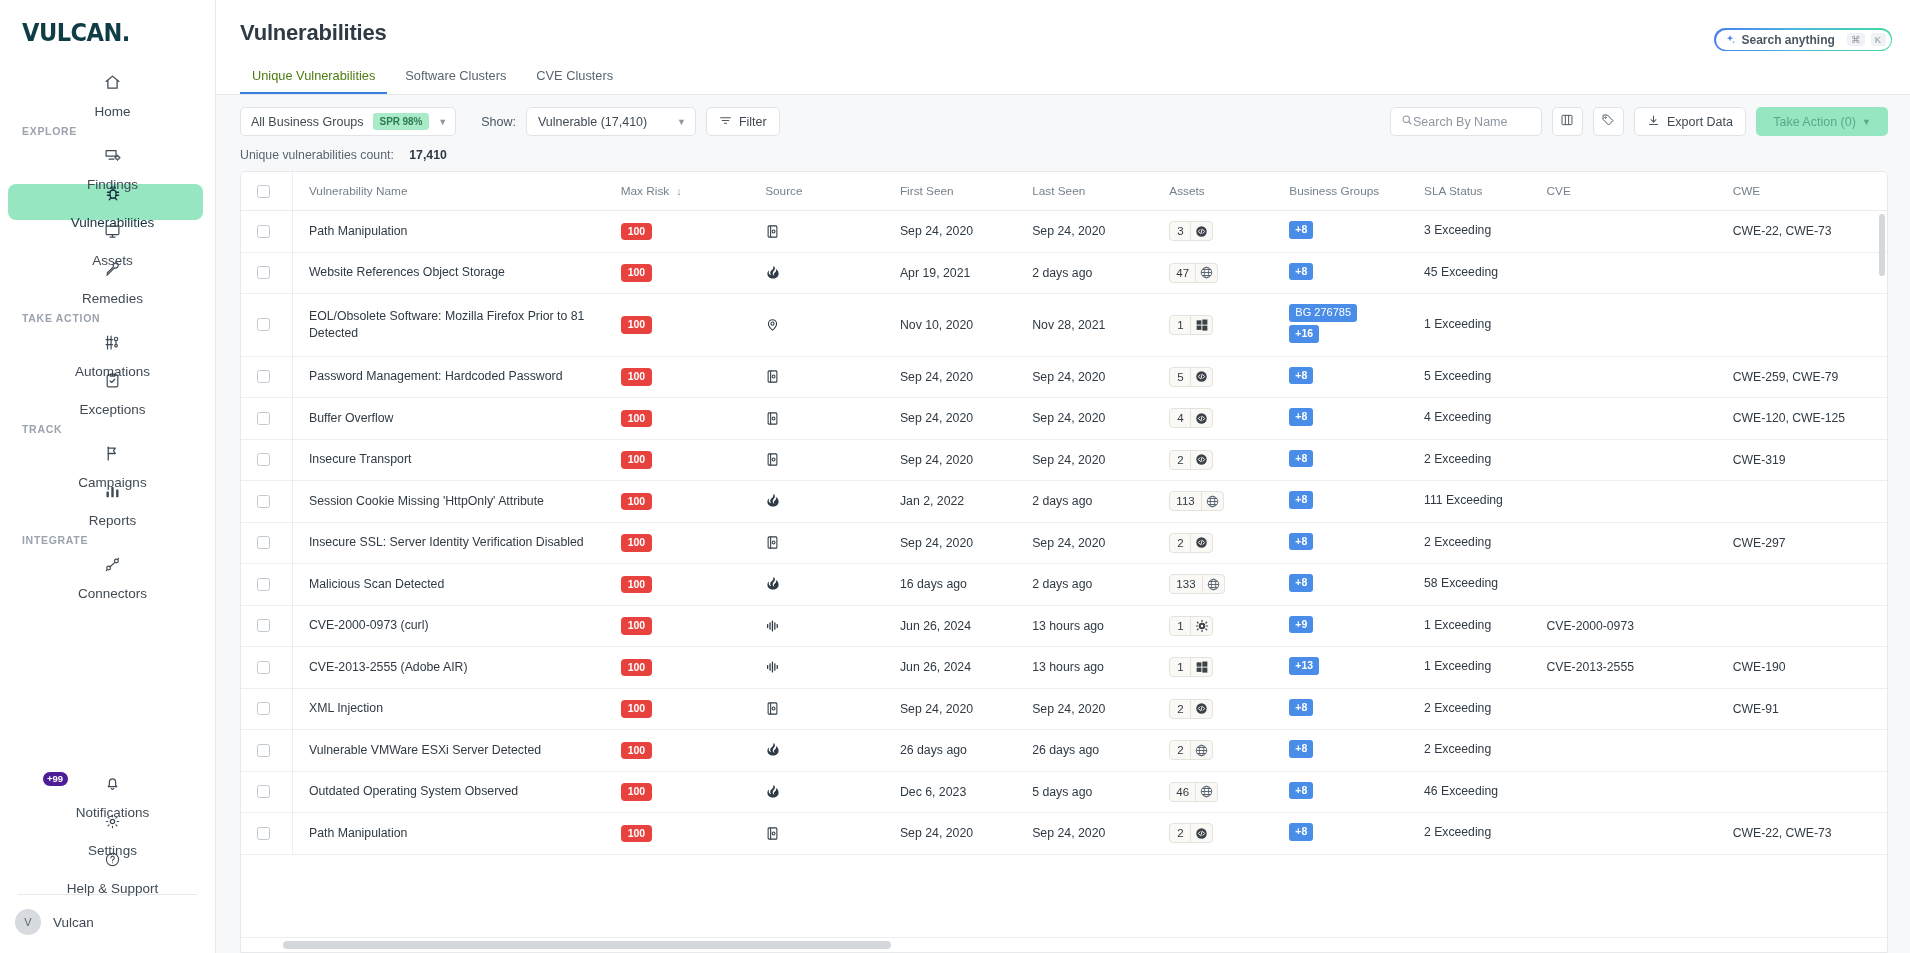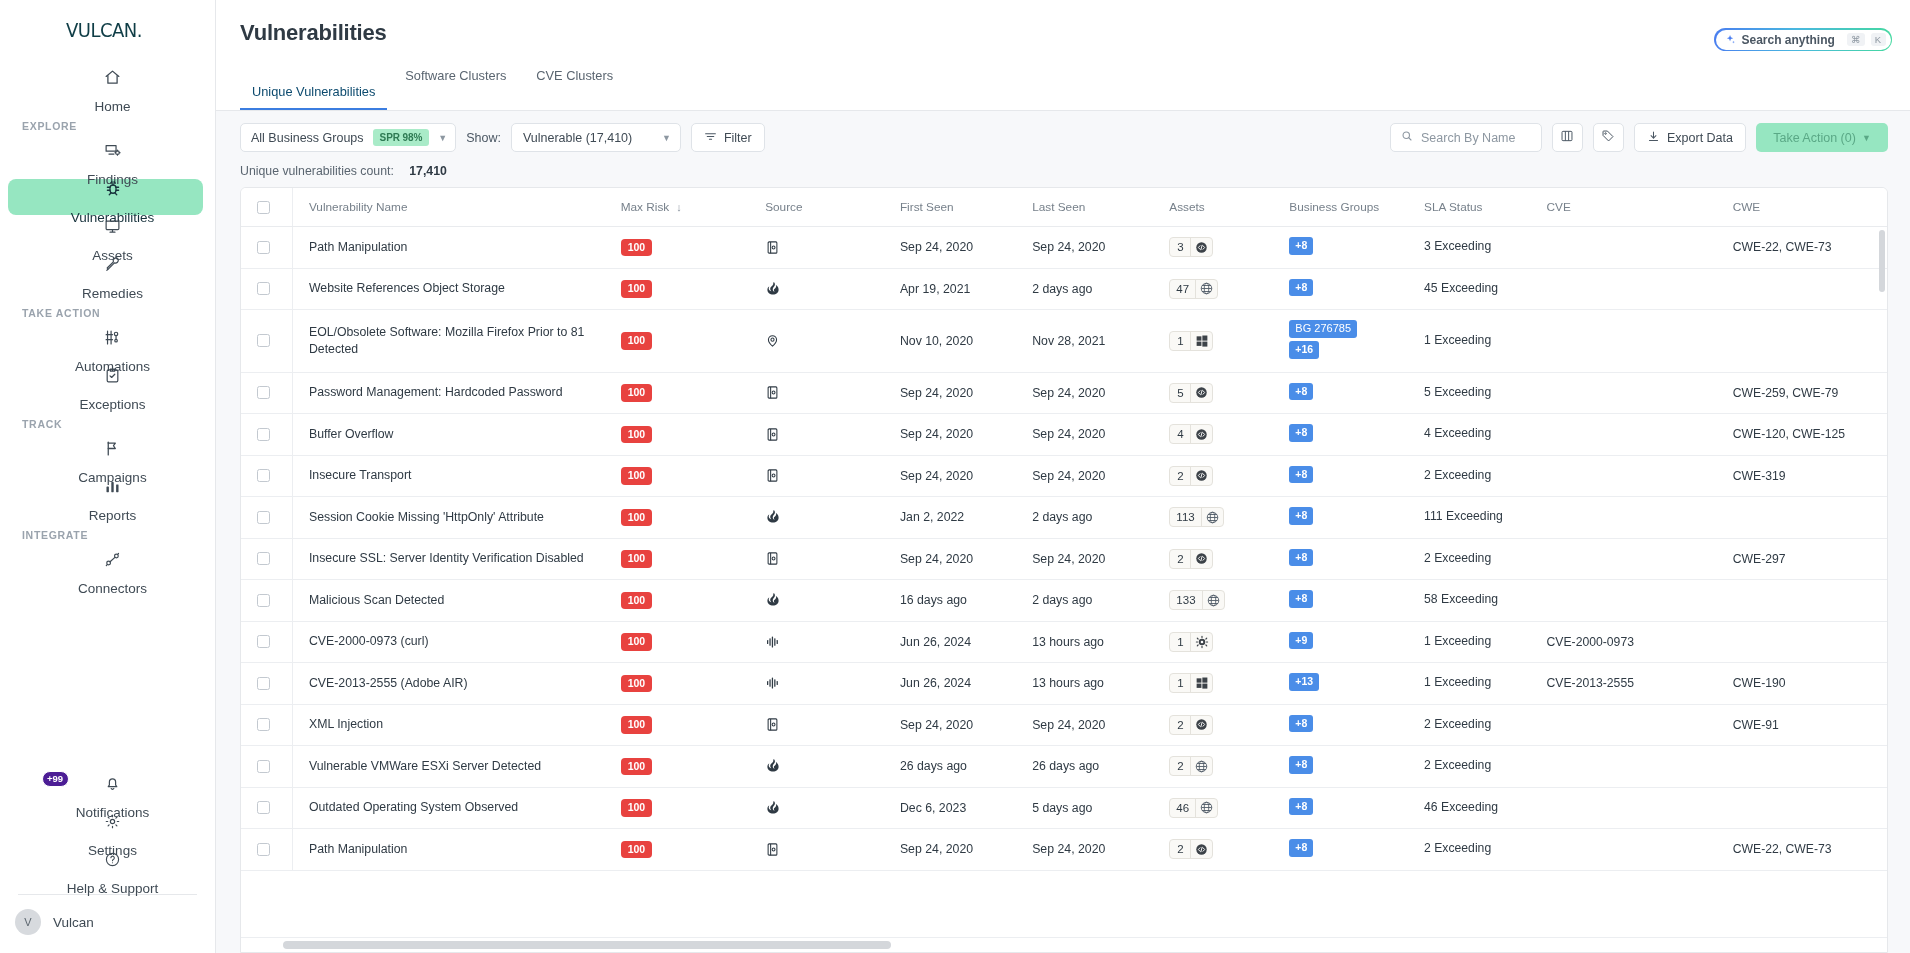--- a/index.html
+++ b/index.html
@@ -15,24 +15,23 @@
   .sidebar {
     width: 216px; height: 953px;
     background: #ffffff;
     border-right: 1px solid #e6e8eb;
     display: flex; flex-direction: column;
     flex: 0 0 216px;
     position: relative;
   }
   .logo-wrap { padding: 18px 0 10px 22px; }
   .logo {
-    font-size: 20px; font-weight: 400; letter-spacing: -0.5px;
+    font-size: 25px; font-weight: 700; letter-spacing: -0.5px;
     color: #0f3d46; font-family: "DejaVu Sans", sans-serif;
     font-stretch: condensed;
-    margin-left: 44px;
   }
   .logo .dot { color: #0f3d46; }
   .nav { margin-top: 14px; }
   .nav-section-label {
     font-size: 10.5px; font-weight: 700; letter-spacing: 0.7px;
     color: #9aa3ad; padding: 14px 0 7px 22px; text-transform: uppercase;
   }
   .nav-item {
     display: flex; align-items: center; gap: 13px;
     height: 36px; margin: 2px 12px 2px 8px;
@@ -77,43 +76,43 @@
   .gs-text { font-size: 12px; font-weight: 700; color: #4b5763; flex: 1 1 auto; }
   .kbd {
     font-size: 9.5px; color: #8d97a1; background: #f0f2f5;
     border-radius: 3px; padding: 1px 4px; min-width: 15px; text-align: center;
   }
   .tabs { display: flex; gap: 6px; margin-top: 14px; }
   .tab {
     font-size: 12.8px; color: #5a6570; padding: 8px 12px 9px;
     border-bottom: 2px solid transparent; cursor: pointer; white-space: nowrap;
   }
-  .tab.active { color: #0c4a6e; border-bottom-color: #3b7de0; font-weight: 400; margin-top: 16px; }
+  .tab.active { color: #4d7c0f; border-bottom-color: #3b7de0; font-weight: 400; }
 
   
   .toolbar {
     display: flex; align-items: center; padding: 12px 22px 12px 24px; gap: 10px;
     background: #f7f8fa;
   }
   .ctl {
     background: #fff; border: 1px solid #dfe3e8; border-radius: 5px;
     height: 29px; display: flex; align-items: center; font-size: 12.5px;
     color: #3f4a54; cursor: pointer;
   }
   .bg-select { padding: 0 8px 0 10px; gap: 9px; }
   .spr-chip {
     background: #a9ebc8; color: #2e7a53; font-size: 10px; font-weight: 700;
     border-radius: 3px; padding: 3px 7px; letter-spacing: -0.1px;
   }
   .chev { color: #8d97a1; font-size: 9px; }
-  .show-label { font-size: 12.5px; color: #4b5763; margin-left: 0; text-align: right; }
+  .show-label { font-size: 12.5px; color: #4b5763; margin-left: 15px; text-align: right; }
   .show-select { padding: 0 9px 0 11px; width: 170px; justify-content: space-between; }
   .filter-btn { padding: 0 12px; gap: 7px; }
   .grow { flex: 1 1 auto; }
-  .search-name { padding: 0 10px 0 10px; gap: 8px; width: 152px; }
+  .search-name { padding: 0 10px 0 10px; gap: 0; width: 152px; }
   .search-name .ph { color: #8d97a1; font-size: 12.5px; }
   .icon-btn { width: 31px; justify-content: center; }
   .export-btn { padding: 0 12px; gap: 7px; }
   .take-action {
     background: #96e6c1; border: none; color: #5aa886; border-radius: 5px;
     height: 29px; padding: 8px 16px; font-size: 12.5px; display:flex; align-items:center; gap:6px;
     cursor: pointer; min-width: 132px; justify-content: center;
   }
 
   .count-line { padding: 0 24px 9px; font-size: 12.3px; color: #5a6570; }

